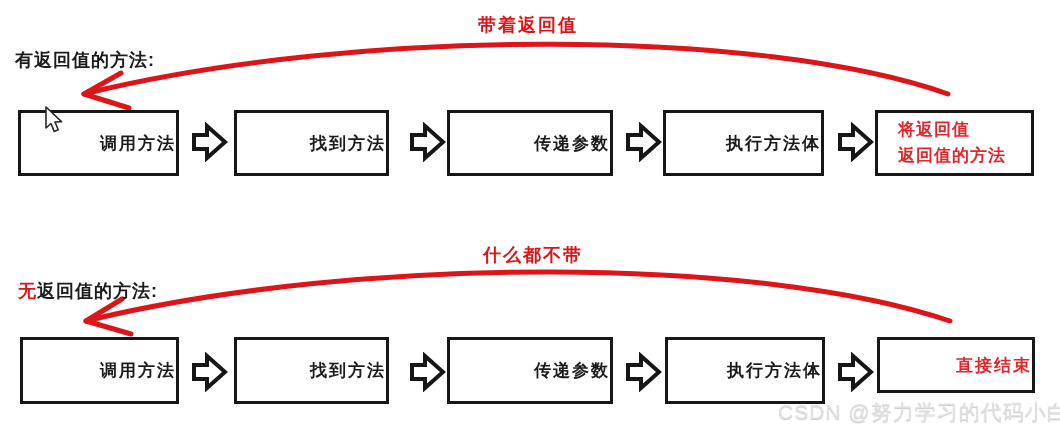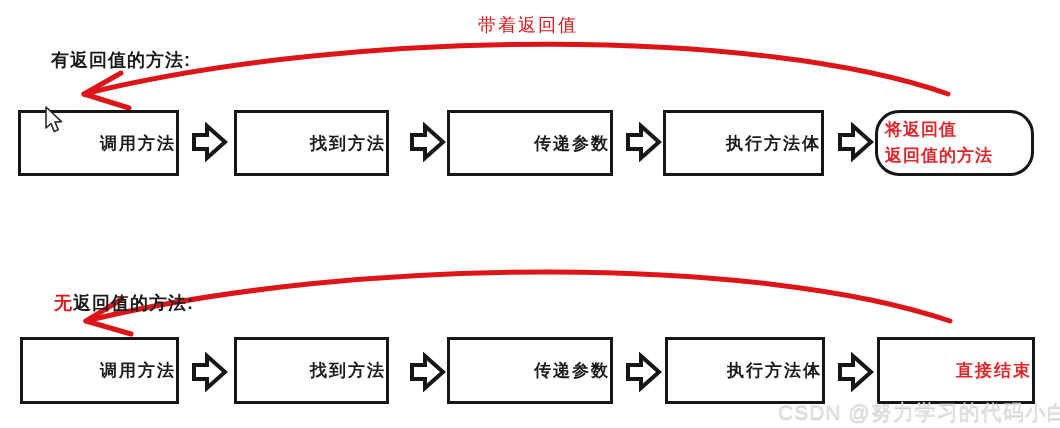--- a/index.html
+++ b/index.html
@@ -1,34 +1,34 @@
 <!DOCTYPE html>
 <html><head>
 <meta charset="utf-8">
 <style>
   html,body{margin:0;padding:0;background:#ffffff;}
   .canvas{
     position:relative;width:1060px;height:428px;background:#ffffff;overflow:hidden;
     font-family:"Liberation Sans","DejaVu Sans",sans-serif;
   }
   .heading{
-    position:absolute;font-size:18px;font-weight:bold;color:#1c1c1c;letter-spacing:1px;white-space:nowrap;margin-left:36px;
+    position:absolute;font-size:18px;font-weight:bold;color:#1c1c1c;letter-spacing:1px;white-space:nowrap;
   }
   .heading .red{color:#dd1518;}
   .annot{
-    position:absolute;font-size:18px;font-weight:normal;color:#dd1518;letter-spacing:2px;white-space:nowrap;
+    position:absolute;font-size:18px;font-weight:bold;color:#dd1518;letter-spacing:2px;white-space:nowrap;
   }
   .fbox{
     position:absolute;box-sizing:border-box;background:#ffffff;border:3px solid #161616;
     display:flex;align-items:center;justify-content:flex-end;
     font-size:17px;font-weight:bold;color:#1b1b1b;letter-spacing:2px;text-align:center;
   }
   .fbox.red-multi{
     flex-direction:column;align-items:flex-start;justify-content:center;
-    color:#e0282c;padding-left:7px;line-height:1.55;letter-spacing:1px;border-radius:24px;
+    color:#e0282c;padding-left:20px;line-height:1.55;letter-spacing:1px;
   }
   .fbox.red-single{color:#e0282c;}
   .blockarrow{position:absolute;}
   .curve-svg{position:absolute;left:0;top:0;pointer-events:none;}
   .watermark{
     position:absolute;left:778px;top:398px;font-size:21px;letter-spacing:1px;
     color:rgba(225,225,225,0.95);text-shadow:0 1px 1px rgba(130,130,130,0.45);white-space:nowrap;
   }
   .cursor{position:absolute;left:44px;top:106px;}
 </style>
@@ -79,38 +79,39 @@
   <svg class="blockarrow" style="left:410px;top:122px" width="36" height="40" viewBox="0 0 36 40">
     <polygon points="2,13 15,13 15,4 33,20 15,36 15,27 2,27" fill="#ffffff" stroke="#161616" stroke-width="4"></polygon>
   </svg>
   <svg class="blockarrow" style="left:626px;top:122px" width="36" height="40" viewBox="0 0 36 40">
     <polygon points="2,13 15,13 15,4 33,20 15,36 15,27 2,27" fill="#ffffff" stroke="#161616" stroke-width="4"></polygon>
   </svg>
   <svg class="blockarrow" style="left:838px;top:122px" width="36" height="40" viewBox="0 0 36 40">
     <polygon points="2,13 15,13 15,4 33,20 15,36 15,27 2,27" fill="#ffffff" stroke="#161616" stroke-width="4"></polygon>
   </svg>
 
+  <div class="annot" style="left:483px;top:243px">什么都不带</div>
 
-  <div class="heading" style="left:18px;top:291px">
+  <div class="heading" style="left:18px;top:279px">
     <span class="red">无</span><span>返回值的方法:</span>
   </div>
 
   <div class="fbox" style="left:20px;top:337px;width:159px;height:67px">
     <span>调用方法</span>
   </div>
   <div class="fbox" style="left:234px;top:337px;width:155px;height:67px">
     <span>找到方法</span>
   </div>
   <div class="fbox" style="left:447px;top:337px;width:166px;height:67px">
     <span>传递参数</span>
   </div>
   <div class="fbox" style="left:665px;top:337px;width:160px;height:67px">
     <span>执行方法体</span>
   </div>
-  <div class="fbox red-single" style="left:877px;top:337px;width:158px;height:67px">
+  <div class="fbox red-single" style="left:877px;top:337px;width:158px;height:56px">
     <span>直接结束</span>
   </div>
 
   <svg class="blockarrow" style="left:192px;top:352px" width="36" height="40" viewBox="0 0 36 40">
     <polygon points="2,13 15,13 15,4 33,20 15,36 15,27 2,27" fill="#ffffff" stroke="#161616" stroke-width="4"></polygon>
   </svg>
   <svg class="blockarrow" style="left:410px;top:352px" width="36" height="40" viewBox="0 0 36 40">
     <polygon points="2,13 15,13 15,4 33,20 15,36 15,27 2,27" fill="#ffffff" stroke="#161616" stroke-width="4"></polygon>
   </svg>
   <svg class="blockarrow" style="left:626px;top:352px" width="36" height="40" viewBox="0 0 36 40">

